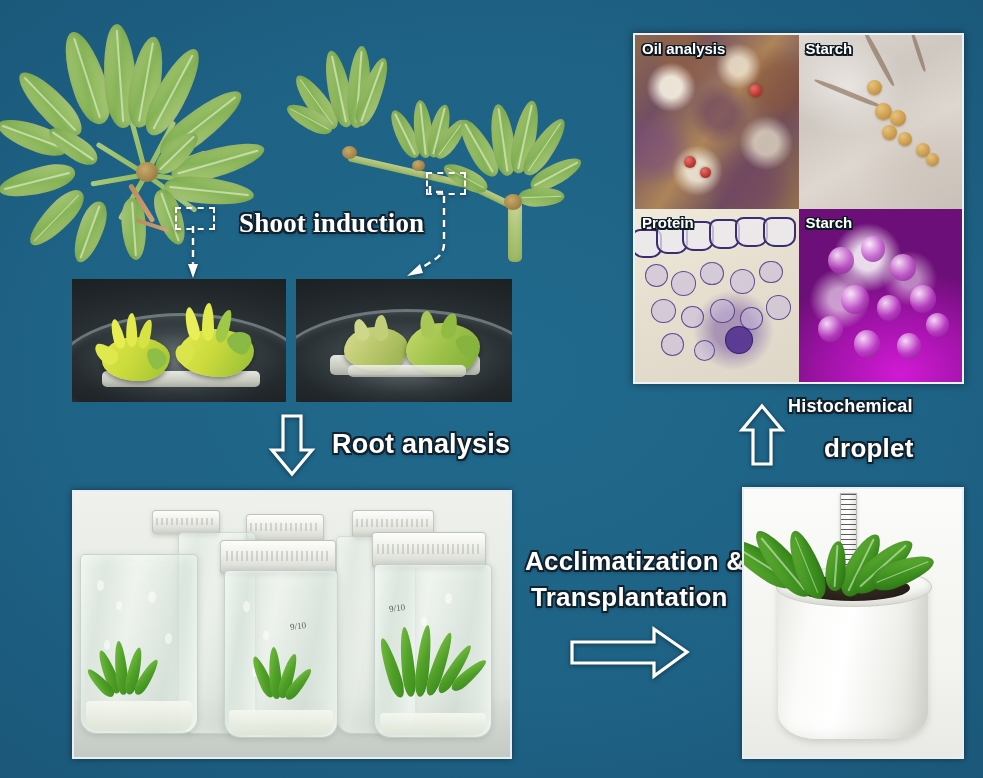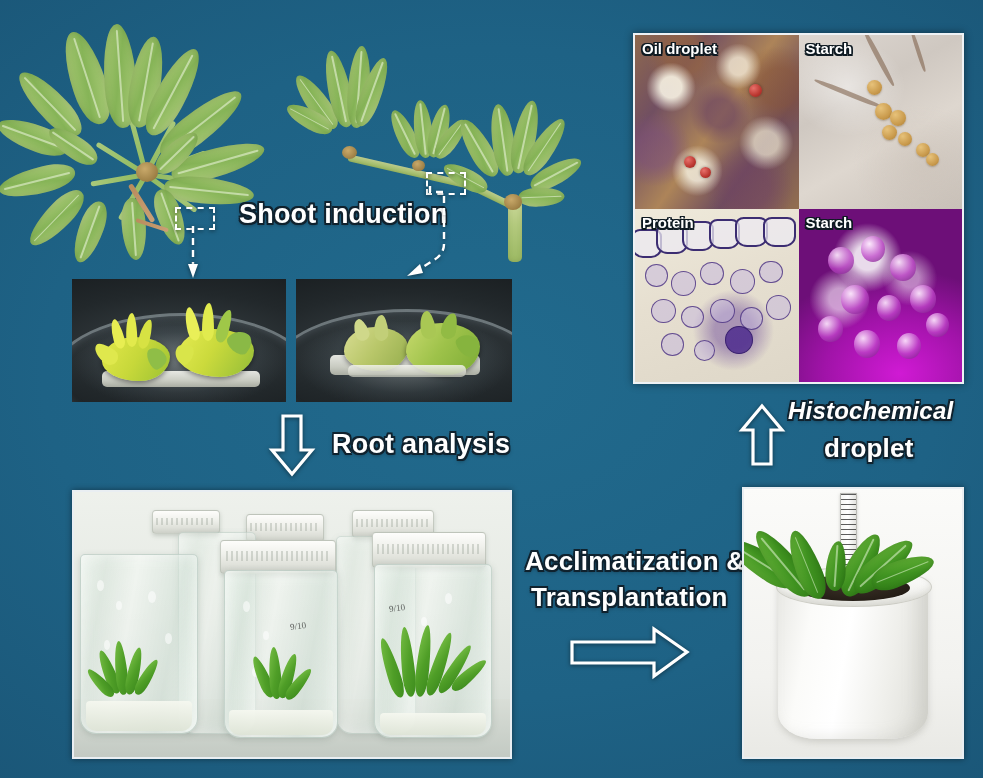--- a/index.html
+++ b/index.html
@@ -290,21 +290,21 @@
     <div class="leaf" style="left:168px;top:74px;width:22px;height:64px;transform:rotate(-30deg);"></div>
     <div class="leaf" style="left:192px;top:62px;width:22px;height:72px;transform:rotate(-8deg);"></div>
     <div class="leaf" style="left:214px;top:58px;width:22px;height:74px;transform:rotate(12deg);"></div>
     <div class="leaf" style="left:234px;top:72px;width:21px;height:66px;transform:rotate(34deg);"></div>
     <div class="leaf" style="left:246px;top:104px;width:20px;height:56px;transform:rotate(62deg);"></div>
     <div class="leaf" style="left:156px;top:112px;width:19px;height:48px;transform:rotate(-62deg);"></div>
     <div class="leaf" style="left:232px;top:132px;width:19px;height:46px;transform:rotate(88deg);"></div>
     <div class="crown" style="left:204px;top:152px;width:18px;height:16px;"></div>
   </div>
 
-  <div class="otext" style="left:239px;top:198px;font-size:27px;">Shoot induction</div>
+  <div class="otext" style="left:239px;top:207px;font-size:27px;font-family:Liberation Serif, serif;">Shoot induction</div>
 
   <div class="marq" style="left:175px;top:207px;width:36px;height:19px;"></div>
   <div class="dpath" style="left:170px;top:222px;width:60px;height:62px;">
     <svg width="60" height="62" viewBox="0 0 60 62">
       <path d="M 23 4 L 23 44"></path>
       <polygon points="23,56 18,42 28,42"></polygon>
     </svg>
   </div>
 
   <div class="marq" style="left:426px;top:172px;width:36px;height:19px;"></div>
@@ -360,21 +360,21 @@
   </div>
   <div class="otext" style="left:332px;top:428px;font-size:27px;">Root analysis</div>
 
   <div id="histo" style="left:633px;top:33px;width:327px;height:347px;">
 
     <div class="hq">
       <div class="tex-oil"></div>
       <div class="oil-drop" style="left:70%;top:28%;width:13px;height:13px;"></div>
       <div class="oil-drop" style="left:30%;top:70%;width:12px;height:12px;"></div>
       <div class="oil-drop" style="left:40%;top:76%;width:11px;height:11px;"></div>
-      <div class="hlabel">Oil droplet</div>
+      <div class="hlabel">Oil analysis</div>
     </div>
 
     <div class="hq">
       <div class="tex-starch-pale"></div>
       <div class="strand" style="left:8%;top:32%;width:44%;height:5px;transform:rotate(22deg);"></div>
       <div class="strand" style="left:30%;top:12%;width:38%;height:5px;transform:rotate(62deg);"></div>
       <div class="strand" style="left:60%;top:8%;width:26%;height:4px;transform:rotate(72deg);"></div>
       <div class="granule" style="left:47%;top:39%;width:17px;height:17px;"></div>
       <div class="granule" style="left:56%;top:43%;width:16px;height:16px;"></div>
       <div class="granule" style="left:51%;top:52%;width:15px;height:15px;"></div>
@@ -423,21 +423,21 @@
       <div class="pgran" style="left:78%;top:60%;width:14%;height:14%;"></div>
       <div class="hlabel">Starch</div>
     </div>
   </div>
 
   <div class="barrow" style="left:738px;top:404px;width:48px;height:62px;">
     <svg width="48" height="62" viewBox="0 0 48 62">
       <polygon points="24,2 44,26 33,26 33,60 15,60 15,26 4,26"></polygon>
     </svg>
   </div>
-  <div class="otext two" style="left:788px;top:396px;font-size:24px;font-style:italic;">Histochemical</div>
+  <div class="otext two" style="left:788px;top:396px;font-size:18px;">Histochemical</div>
   <div class="otext two" style="left:824px;top:433px;font-size:26px;">droplet</div>
 
   <div class="photo framed" style="left:72px;top:490px;width:436px;height:265px;">
     <div class="inner">
       <div class="lab-bg"></div>
       <div class="bench"></div>
 
       <div class="lid" style="left:78px;top:18px;width:66px;height:22px;"></div>
       <div class="lid" style="left:172px;top:22px;width:76px;height:26px;"></div>
       <div class="lid" style="left:278px;top:18px;width:80px;height:26px;"></div>

